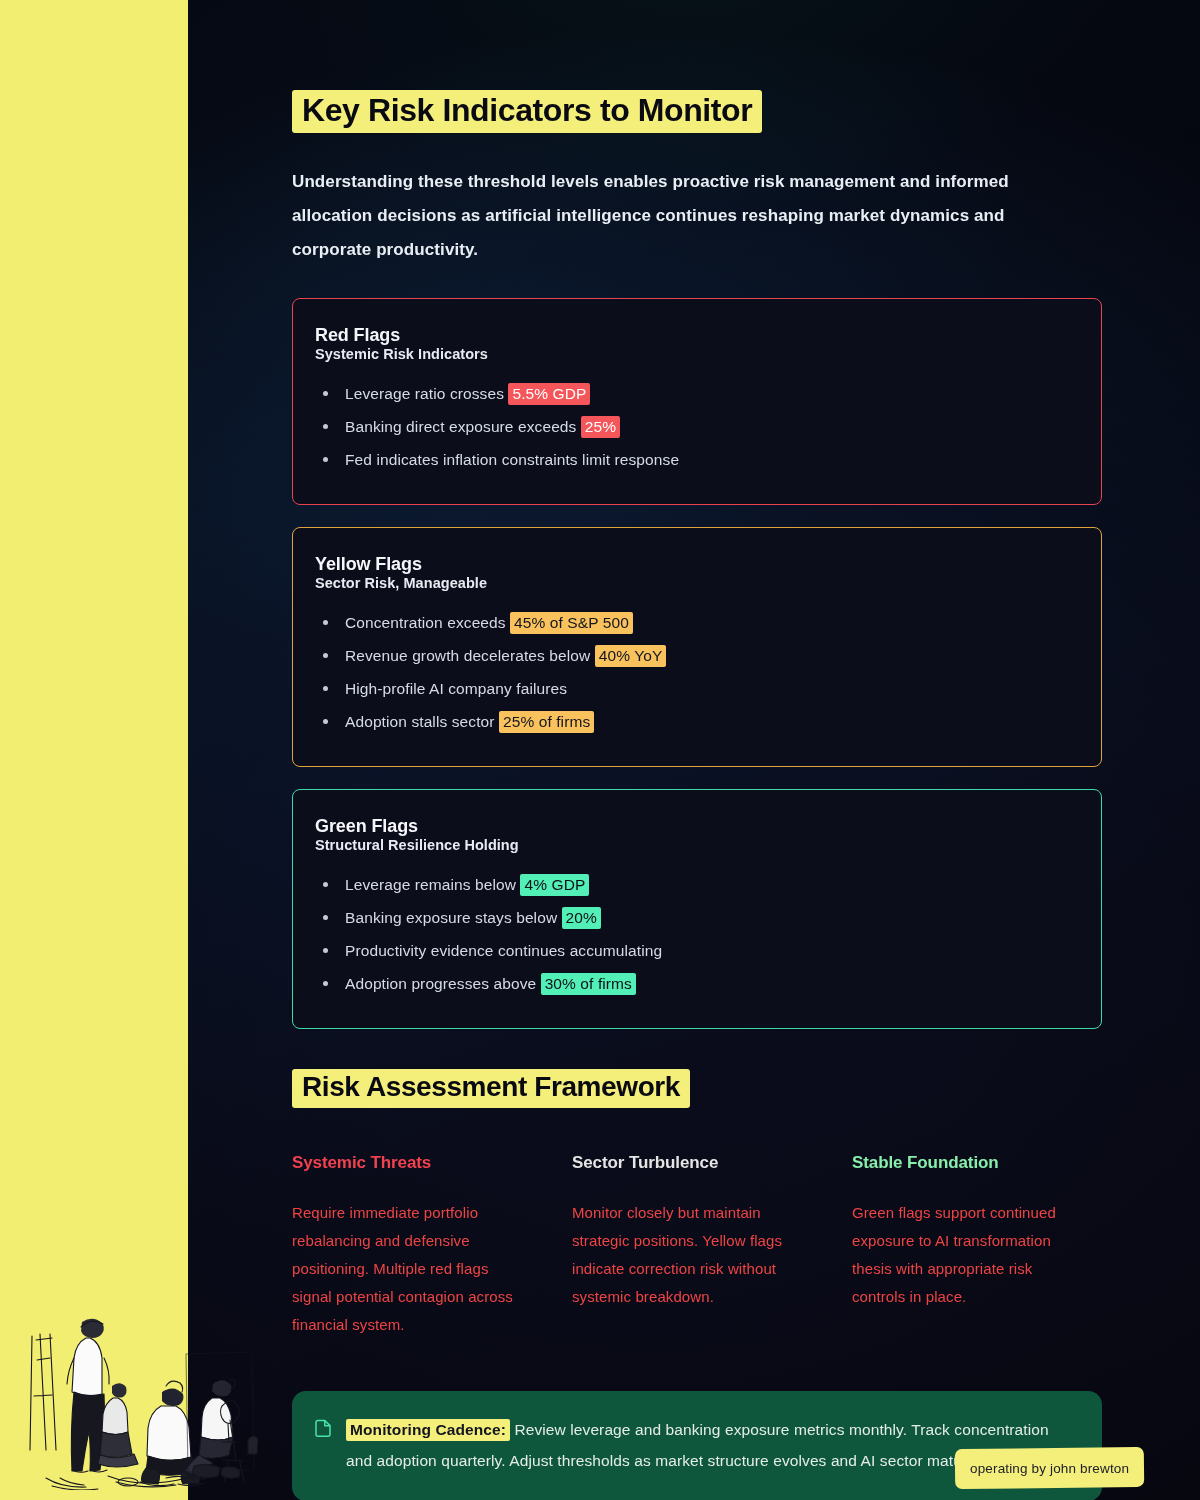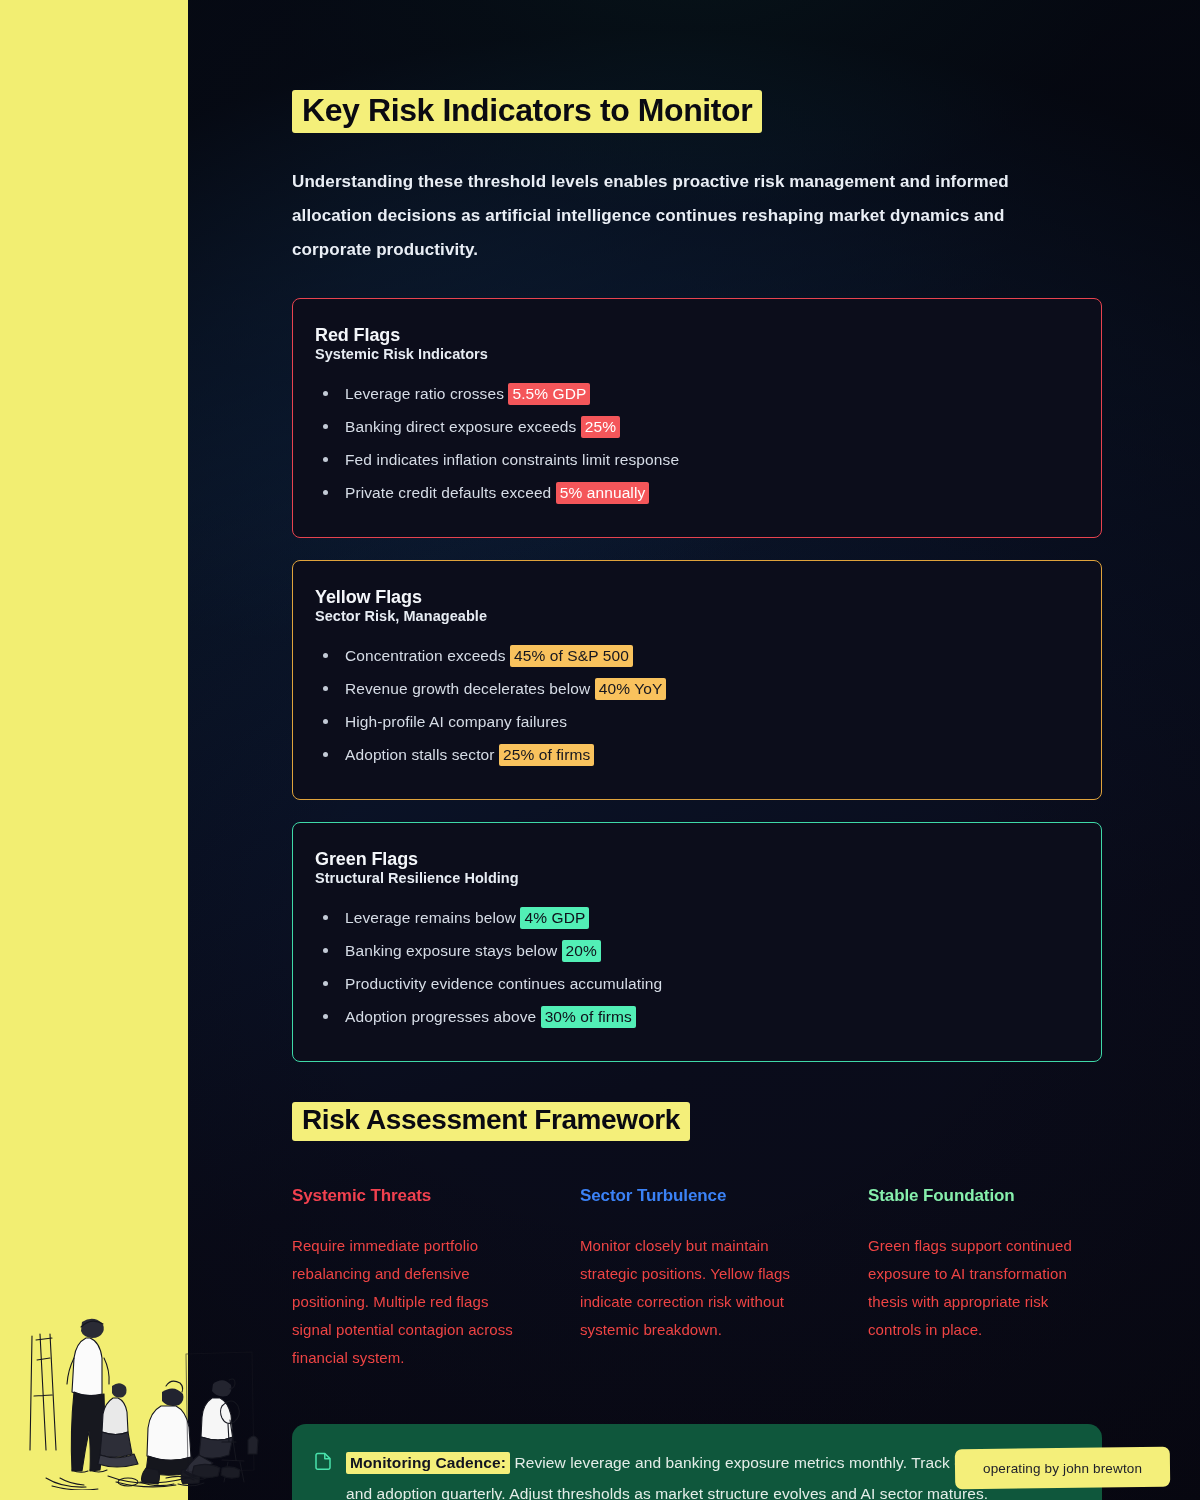--- a/index.html
+++ b/index.html
@@ -108,25 +108,25 @@
   .hl.g{ background:#52EFB6; color:#0E1019; }
 
   
   h2.framework{ margin-top:40px; font-size:28px; line-height:1; }
   h2.framework .mark{ font-size:28px; }
 
   .cols{
     margin-top:45px;
     display:grid;
     grid-template-columns:280px 280px 250px;
-    gap:8px;
+    gap:0;
   }
   .col h4{ font-size:17px; font-weight:800; letter-spacing:-.1px; }
   .col.c1 h4{ color:#F2414F; }
-  .col.c2 h4{ color:#3b82f6; }
+  .col.c2 h4{ color:#e5e5e5; }
   .col.c3 h4{ color:#86efac; }
   .col p{
     margin-top:26px;
     width:228px;
     font-size:15px;
     line-height:28px;
     color:#ef4444;
     letter-spacing:.1px;
   }
   .col.c2 p, .col.c3 p{ width:236px; }
@@ -147,21 +147,21 @@
   }
   .callout .body .lead{
     background:#F4EF7A; color:#121420;
     font-weight:800; padding:2px 4px 3px;
     border-radius:2px;
   }
 
   
   .badge{
     position:absolute; left:955px; top:1448px;
-    width:215px; height:40px;
+    width:189px; height:40px;
   }
   .badge .skew{
     width:100%; height:100%;
     background:#F4EF7A;
     border-radius:7px;
     transform:rotate(-.7deg);
     display:flex; align-items:center; justify-content:center;
   }
   .badge span{
     font-size:13.5px; color:#20212B; letter-spacing:.15px;
@@ -238,21 +238,20 @@
 
   <p class="lede">Understanding these threshold levels enables proactive risk management and informed allocation decisions as artificial intelligence continues reshaping market dynamics and corporate productivity.</p>
 
   <section class="card red" id="card-red">
     <h2>Red Flags</h2>
     <h3>Systemic Risk Indicators</h3>
     <ul class="flags">
       <li><span class="dot"></span><span>Leverage ratio crosses </span><span class="hl r">5.5% GDP</span></li>
       <li><span class="dot"></span><span>Banking direct exposure exceeds </span><span class="hl r">25%</span></li>
       <li><span class="dot"></span><span>Fed indicates inflation constraints limit response</span></li>
-      <li><span class="dot"></span><span>Private credit defaults exceed </span><span class="hl r">5% annually</span></li>
     </ul>
   </section>
 
   <section class="card yellow" id="card-yellow">
     <h2>Yellow Flags</h2>
     <h3>Sector Risk, Manageable</h3>
     <ul class="flags">
       <li><span class="dot"></span><span>Concentration exceeds </span><span class="hl y">45% of S&amp;P 500</span></li>
       <li><span class="dot"></span><span>Revenue growth decelerates below </span><span class="hl y">40% YoY</span></li>
       <li><span class="dot"></span><span>High-profile AI company failures</span></li>

